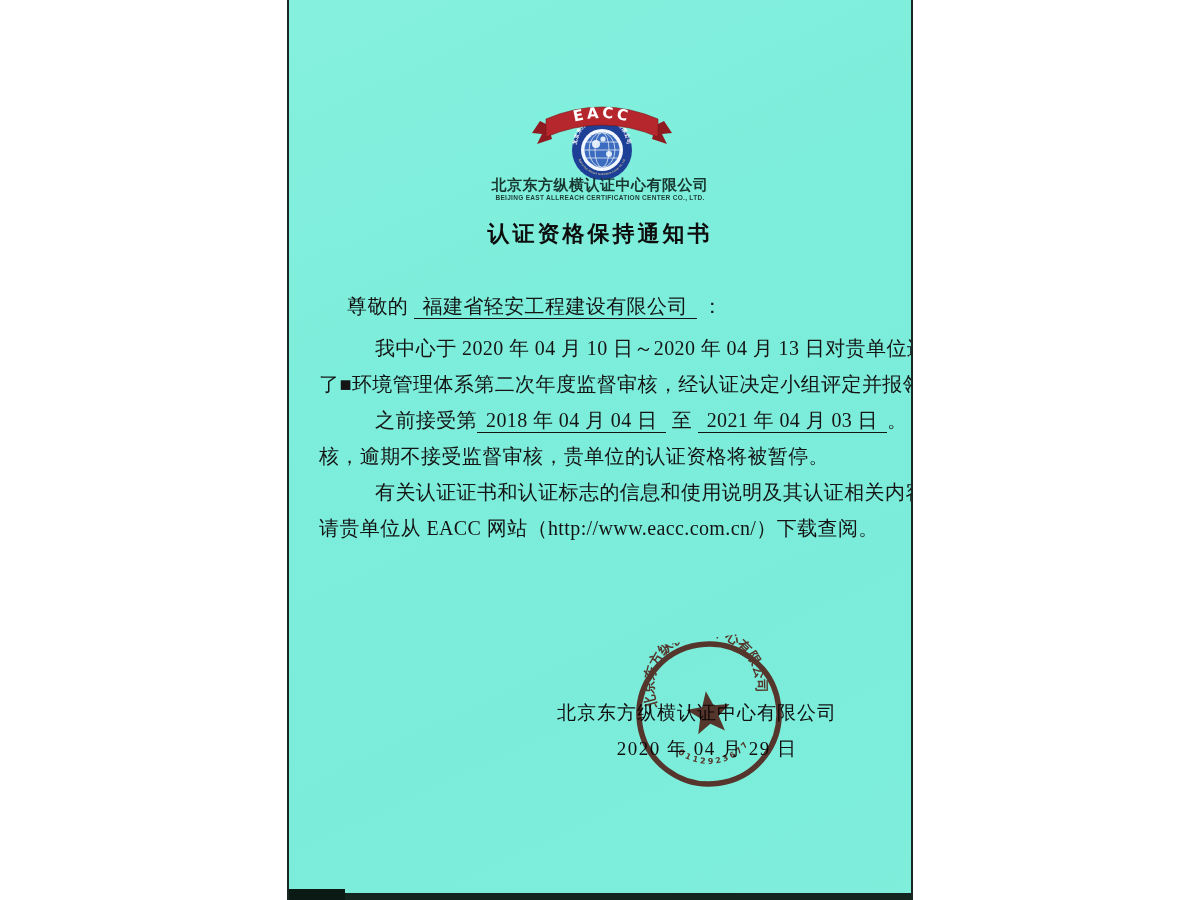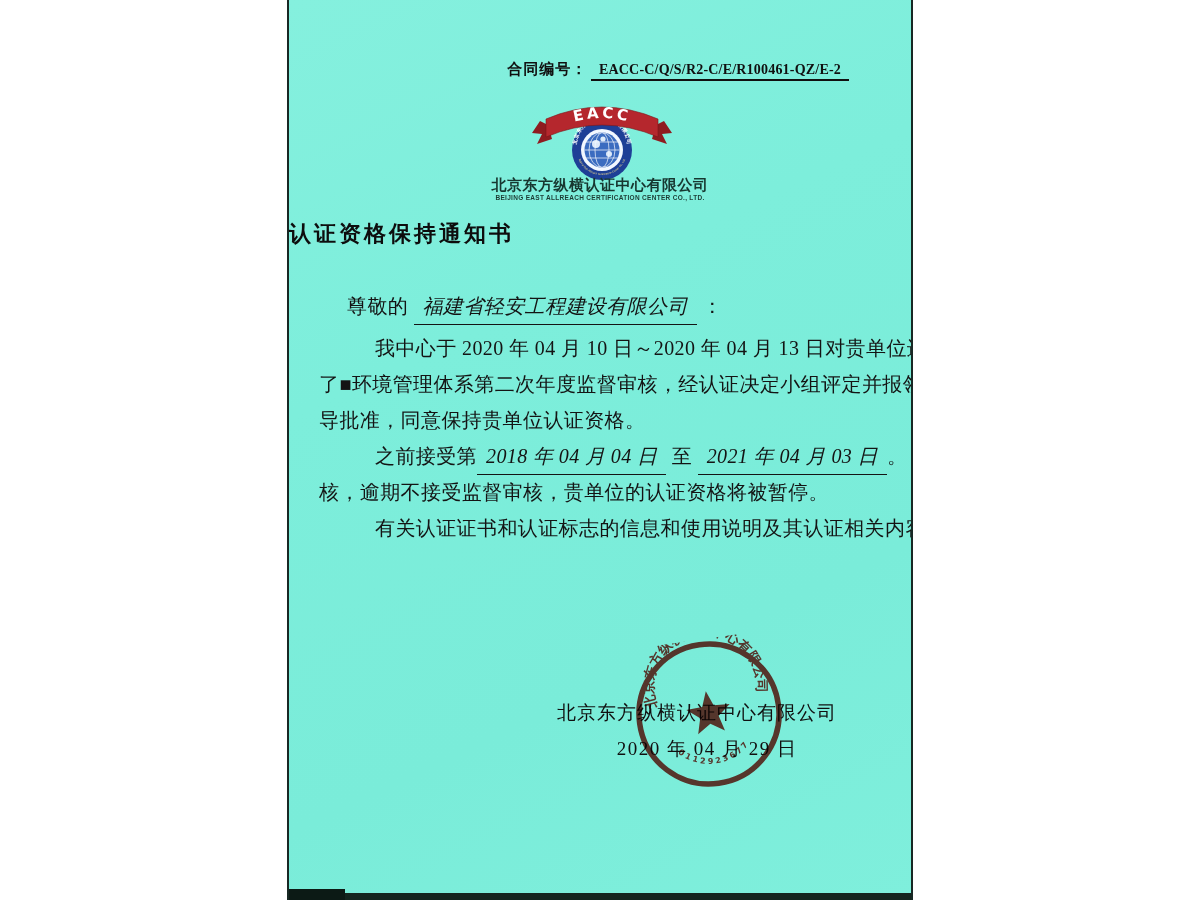--- a/index.html
+++ b/index.html
@@ -36,32 +36,32 @@
     position:absolute;top:176px;left:0;width:100%;text-align:center;
     font-family:"Liberation Sans","DejaVu Sans",sans-serif;
     font-weight:700;font-size:15px;letter-spacing:0.5px;color:#173730;
   }
   .org-en{
     position:absolute;top:194px;left:0;width:100%;text-align:center;
     font-family:"Liberation Sans","DejaVu Sans",sans-serif;
     font-weight:700;font-size:6.5px;letter-spacing:0.3px;color:#1c3b33;
   }
   .doc-title{
-    position:absolute;top:219px;left:0;width:100%;
+    position:absolute;top:219px;left:0;width:100%;text-align:center;
     font-family:"Liberation Sans","DejaVu Sans",sans-serif;
     font-weight:700;font-size:22px;letter-spacing:3px;color:#0d0d0d;
   }
   .body-text{
     position:absolute;left:30px;top:288px;width:570px;
     font-size:20px;color:#141414;letter-spacing:0.4px;
   }
   .ln{line-height:36px;height:36px;white-space:nowrap;}
   .salut{padding-left:28px;margin-bottom:6px;}
   .ind{padding-left:56px;}
-  .u{border-bottom:1.6px solid #141414;padding:0 9px 7px 9px;font-style:italic;}
+  .u{border-bottom:1.6px solid #141414;padding:0 9px 1px 9px;}
   .u-ord{border-bottom:1.6px solid #141414;padding:0 16px 1px 16px;}
   .signoff-company{
     position:absolute;left:408px;top:700px;transform:translateX(-50%);
     font-size:19px;color:#101010;letter-spacing:1px;white-space:nowrap;z-index:3;
   }
   .signoff-date{
     position:absolute;left:418px;top:736px;transform:translateX(-50%);
     font-size:19px;color:#101010;letter-spacing:1.5px;white-space:nowrap;z-index:3;
   }
   .seal{
@@ -70,24 +70,20 @@
   }
 </style>
 </head>
 <body>
 
 <div class="doc">
 
 
   <div class="layer">
 
-    <div class="contract">
-      <span class="lbl">合同编号：</span>
-      <span class="val">EACC-C/Q/S/R2-C/E/R100461-QZ/E-2</span>
-    </div>
 
     <svg class="logo" viewBox="0 0 140 78">
       <defs>
         <clipPath id="globeClip">
             <circle cx="70" cy="47" r="17.5"></circle>
           </clipPath>
         <path id="ringTop" d="M 44.6,44.8 A 25.5,25.5 0 1 1 95.4,44.8" fill="none"></path>
         <path id="ringBottom" d="M 46.5,55.6 A 25,25 0 0 0 93.5,55.6" fill="none"></path>
         <path id="bannerArc" d="M 20,27 Q 70,3 120,27" fill="none"></path>
       </defs>
@@ -132,28 +128,28 @@
     <div class="doc-title">认证资格保持通知书</div>
 
     <div class="body-text">
       <div class="ln salut">
         <span>尊敬的</span>
         <span class="u">福建省轻安工程建设有限公司</span>
         <span>：</span>
       </div>
       <div class="ln ind">我中心于 2020 年 04 月 10 日～2020 年 04 月 13 日对贵单位进行</div>
       <div class="ln">了■环境管理体系第二次年度监督审核，经认证决定小组评定并报领</div>
-      <div class="ln">导批准，同意保持贵单位认证资格。</div>
       <div class="ln ind">
         <span>之前接受第</span><span class="u">2018 年 04 月 04 日</span>
         <span>至</span>
         <span class="u">2021 年 04 月 03 日</span><span>。</span>
       </div>
       <div class="ln">核，逾期不接受监督审核，贵单位的认证资格将被暂停。</div>
       <div class="ln ind">有关认证证书和认证标志的信息和使用说明及其认证相关内容，</div>
+      <div class="ln">请贵单位从 EACC 网站（http://www.eacc.com.cn/）下载查阅。</div>
     </div>
 
     <div class="signoff-company">北京东方纵横认证中心有限公司</div>
     <div class="signoff-date">2020 年 04 月 29 日</div>
 
   </div>
 
   <svg class="seal" viewBox="0 0 150 150">
     <defs>
       <path id="sealArcTop" d="M 24.8,61.5 A 52,52 0 1 1 125.2,61.5" fill="none"></path>

